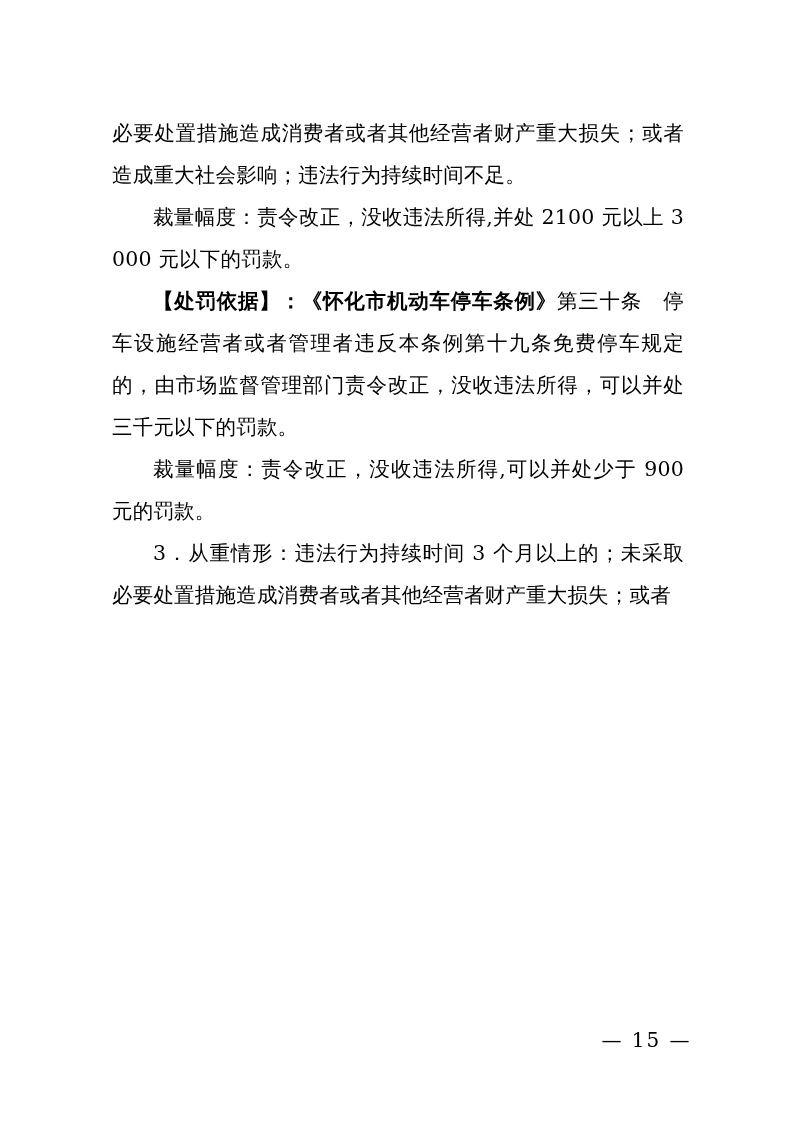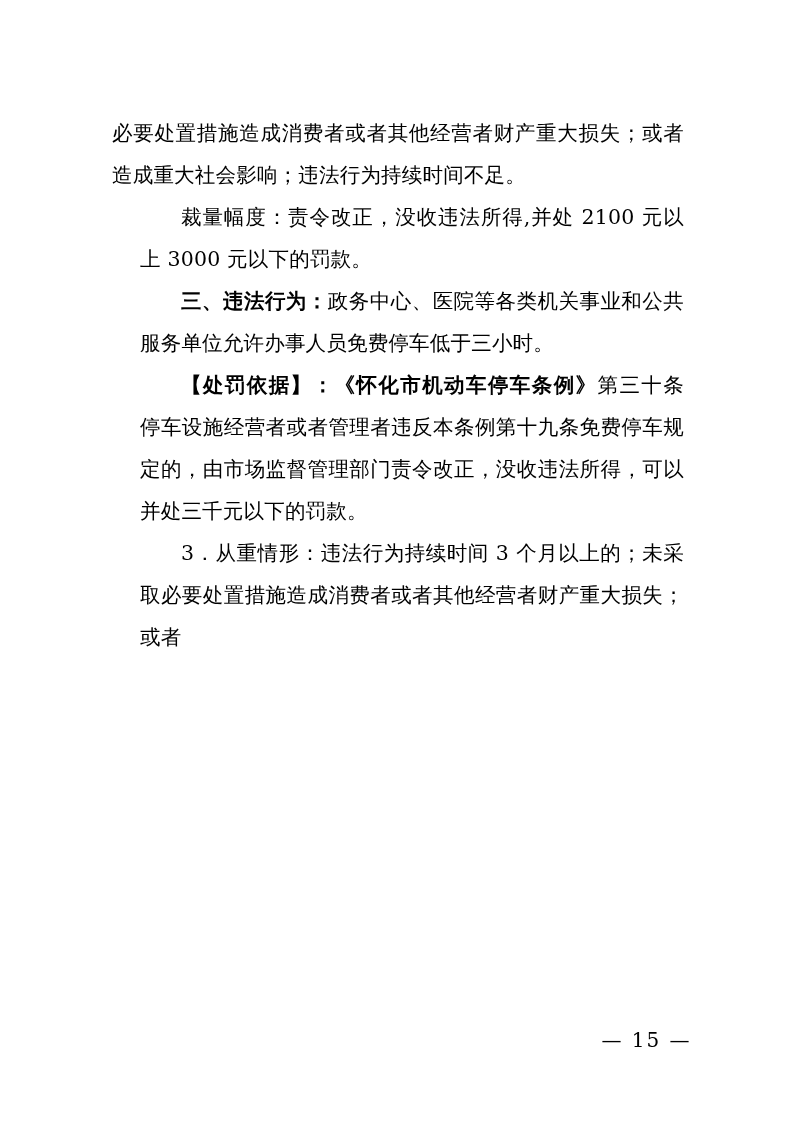--- a/index.html
+++ b/index.html
@@ -27,21 +27,20 @@
     font-size: 20.5px;
     line-height: 42px;
     text-align: justify;
     text-justify: inter-ideograph;
     margin: 0 0 0 0;
     letter-spacing: 0.2px;
     word-break: break-all;
   }
   .indent {
     text-indent: 41px;
-    margin-left: 28px;
   }
   .bold {
     font-weight: bold;
   }
   .footer {
     position: absolute;
     left: 0;
     top: 1028px;
     width: 793px;
     text-align: center;
@@ -61,30 +60,30 @@
   <div class="content">
 
     <p class="para">
       <span>必要处置措施造成消费者或者其他经营者财产重大损失；或者造成重大社会影响；违法行为持续时间不足。</span>
     </p>
 
     <p class="para indent">
       <span>裁量幅度：责令改正，没收违法所得,并处 2100 元以上 3000 元以下的罚款。</span>
     </p>
 
-    <p class="para indent">
-      <span class="bold">三、违法行为：</span><span>政务中心、医院等各类机关事业和公共服务单位允许办事人员免费停车低于三小时。</span>
-    </p>
 
     <p class="para indent">
       <span class="bold">【处罚依据】：《怀化市机动车停车条例》</span><span>第三十条　停车设施经营者或者管理者违反本条例第十九条免费停车规定的，由市场监督管理部门责令改正，没收违法所得，可以并处三千元以下的罚款。</span>
     </p>
 
 
 
+    <p class="para indent">
+      <span>裁量幅度：责令改正，没收违法所得,可以并处少于 900 元的罚款。</span>
+    </p>
 
 
 
     <p class="para indent">
       <span>3．从重情形：违法行为持续时间 3 个月以上的；未采取必要处置措施造成消费者或者其他经营者财产重大损失；或者</span>
     </p>
 
   </div>
 
   <div class="footer">

